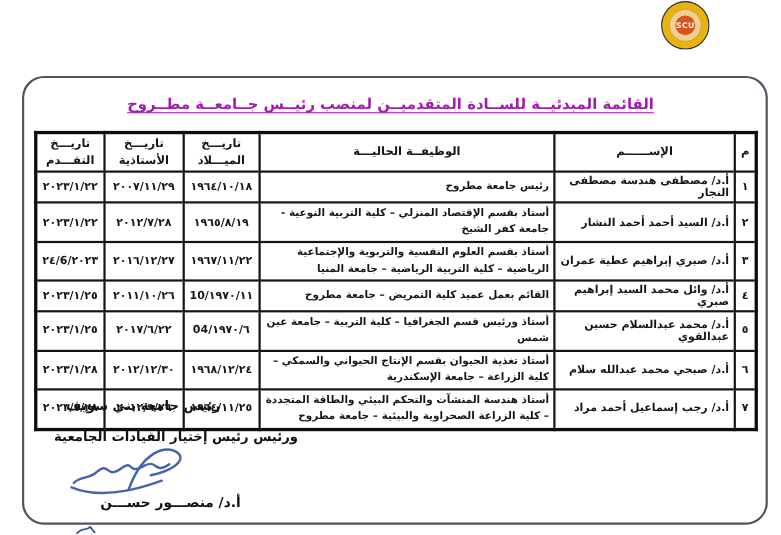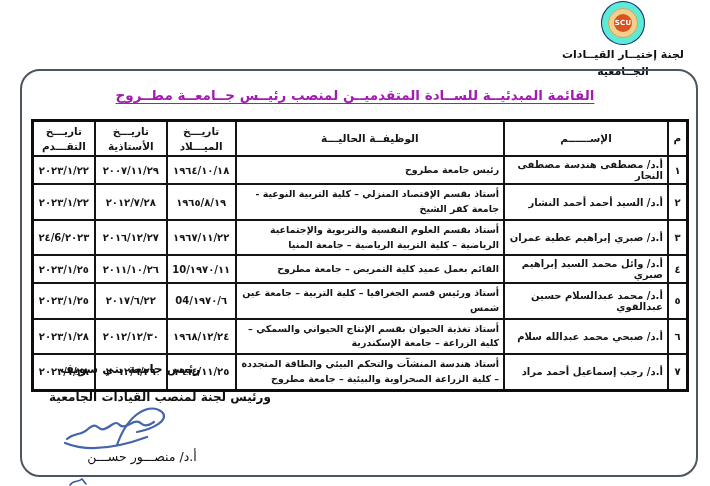--- a/index.html
+++ b/index.html
@@ -9,21 +9,21 @@
     background:#ffffff;
     font-family:"DejaVu Sans", sans-serif;
     color:#111111;
     overflow:hidden;
     direction:rtl;
   }
 
   
   .org-block { position:absolute; top:0; right:12px; width:150px; text-align:center; }
   .logo { position:relative; width:44px; height:44px; margin:1px auto 2px auto;
-          border-radius:50%; background:#5eead4;
+          border-radius:50%; background:#eab308;
           box-shadow:0 0 0 1px #1d2a6e inset; }
   .logo-inner { position:absolute; inset:7px; border-radius:50%;
                 background:#f2cf8d; border:1px solid #caa85f; }
   .logo-center { position:absolute; inset:13px; border-radius:50%;
                  background:#d9531e; color:#ffffff; font-size:7px; font-weight:bold;
                  display:flex; align-items:center; justify-content:center;
                  letter-spacing:.3px; }
   .org-line { font-size:11px; font-weight:bold; line-height:1.5; color:#101010; }
 
   
@@ -50,33 +50,32 @@
   td.c-job   { text-align:right; font-size:9.5px; line-height:1.55; padding-right:7px; }
   td.c-date  { text-align:center; font-size:10px; }
   tr.row-s td { height:24px; }
 
   
   .sig-title1 { position:absolute; top:362px; right:450px; width:200px;
                 text-align:left; font-size:12px; font-weight:bold; }
   .sig-title2 { position:absolute; top:390px; right:425px; width:250px;
                 text-align:center; font-size:12px; font-weight:bold; }
   .sig-script { position:absolute; top:399px; right:495px; width:160px; height:52px; }
-  .sig-name   { position:absolute; top:449px; right:468px; width:200px;
-                text-align:center; font-size:12.5px; font-weight:normal; }
+  .sig-name   { position:absolute; top:449px; right:455px; width:200px;
+                text-align:center; font-size:12.5px; font-weight:bold; }
   .bottom-mark { position:absolute; top:478px; right:618px; width:24px; height:8px; }
 </style>
 </head>
 <body>
 
 <div class="org-block">
   <div class="logo">
     <div class="logo-inner"></div>
     <div class="logo-center">SCU</div>
   </div>
-  <div class="org-line">لجنة إختيــار القيــادات الجــامعية</div>
 </div>
 
 <div class="page-frame"></div>
 
 <div class="doc-title">القائمة المبدئيــة  للســادة المتقدميــن لمنصب رئيــس جــامعــة مطــروح</div>
 
 <table class="candidates">
   <colgroup>
     <col style="width:3%">
       <col style="width:25%">
@@ -152,21 +151,21 @@
       <td class="c-name">أ.د/ رجب إسماعيل أحمد مراد</td>
       <td class="c-job">أستاذ هندسة المنشآت والتحكم البيئي والطاقة المتجددة – كلية الزراعة الصحراوية والبيئية – جامعة مطروح</td>
       <td class="c-date">١٩٦٤/١١/٢٥</td>
       <td class="c-date">٢٠١٢/٩/٢٦</td>
       <td class="c-date">٢٠٢٣/١/٢٨</td>
     </tr>
   </tbody>
 </table>
 
 <div class="sig-title1">رئيس جامعة بني سويف</div>
-<div class="sig-title2">ورئيس لجنة لمنصب القيادات الجامعية</div>
+<div class="sig-title2">ورئيس رئيس إختيار القيادات الجامعية</div>
 
 <svg class="sig-script" viewBox="0 0 160 52">
   <g fill="none" stroke="#3557a6" stroke-width="2.2" stroke-linecap="round" opacity="0.92">
     <path d="M12 40 C20 33 26 37 33 30 C45 20 41 37 55 27 C67 18 61 33 75 25 C89 17 84 33 99 23"></path>
     <path d="M62 46 C74 12 96 4 107 13 C115 21 98 30 82 33"></path>
     <path d="M10 44 C32 53 62 49 92 38"></path>
   </g>
 </svg>
 
 <div class="sig-name">أ.د/ منصـــور حســـن</div>

